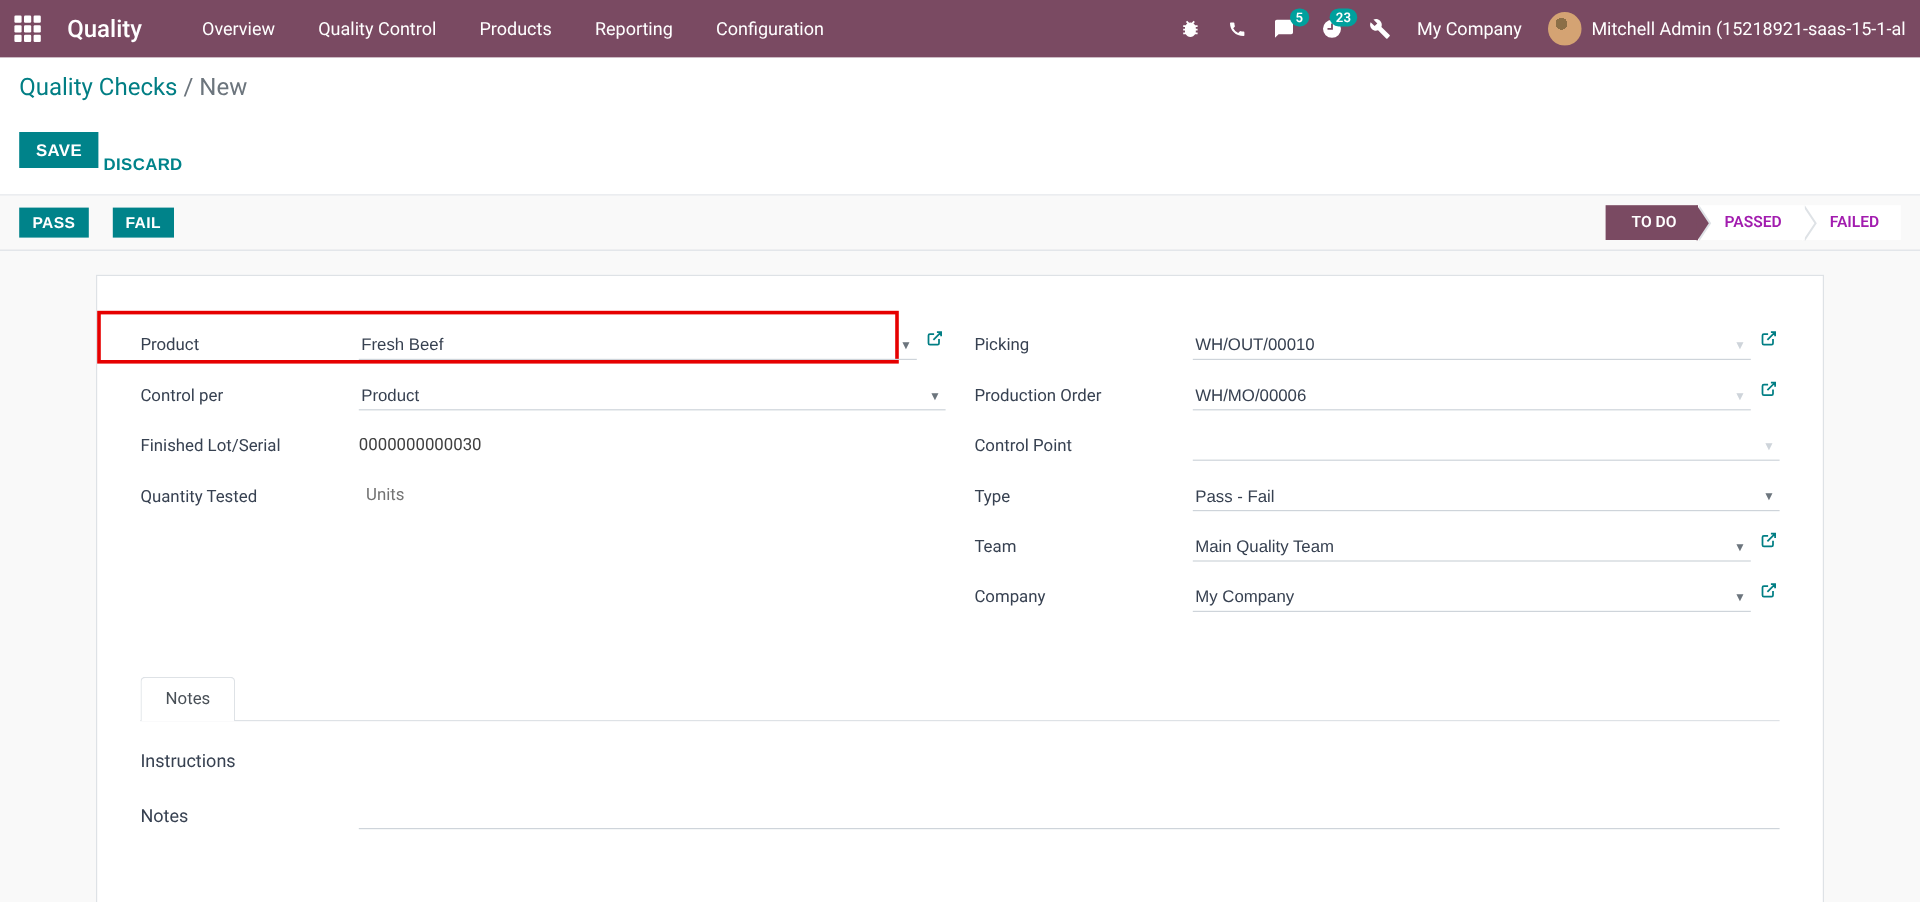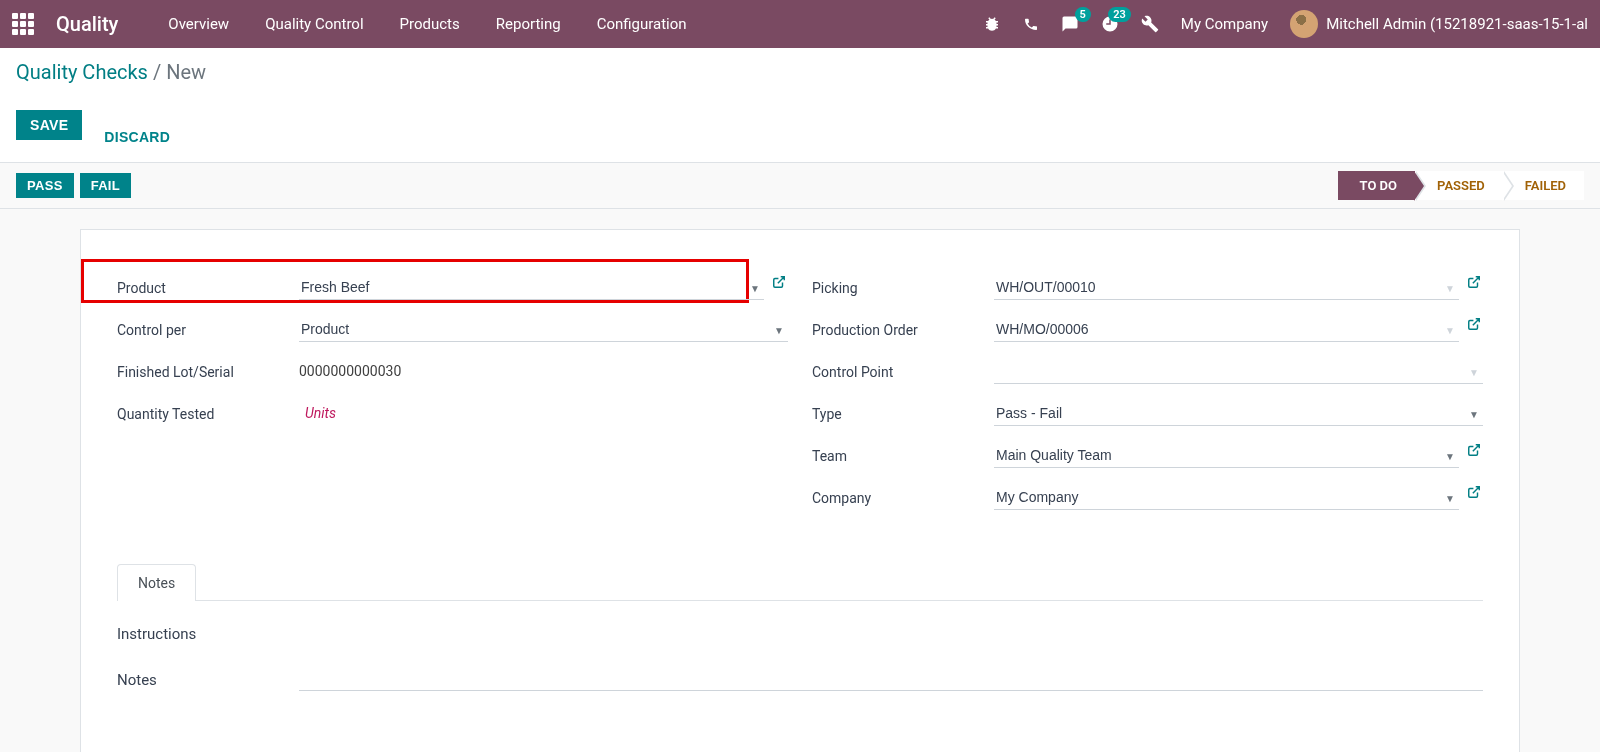--- a/index.html
+++ b/index.html
@@ -17,52 +17,52 @@
   .systray-icon { color: #fff; cursor: pointer; position: relative; display:flex; align-items:center;}
   .badge { position: absolute; top: -8px; right: -12px; background: #00a09d; color: #fff; border-radius: 10px; font-size: 11px; padding: 1px 5px; font-weight:600;}
   .company-name { color: #fff; font-size: 15px; }
   .user-section { display: flex; align-items: center; gap: 8px; color:#fff; font-size:15px;}
   .avatar { width: 28px; height: 28px; border-radius: 50%; background: #d4a373; display:inline-block; background-image: radial-gradient(circle at 40% 35%, #8b6f47 20%, #d4a373 20%);}
 
   
   .control-panel { background: #fff; border-bottom: 1px solid #dee2e6; padding: 12px 16px 10px; }
   .breadcrumb { font-size: 20px; color: #7a4a62; margin-bottom: 14px; }
   .breadcrumb .active { color: #6c757d; }
-  .cp-buttons { display: flex; gap: 18px; align-items: center; }
+  .cp-buttons { display: flex; align-items: center; }
   .btn { border: none; padding: 7px 14px; font-size: 14px; cursor: pointer; font-weight: 600; letter-spacing: 0.3px;}
   .btn-primary { background: #00838a; color: #fff; }
   .btn-link { background: transparent; color: #00838a; padding: 7px 4px; margin-top: 24px;}
   
   
   .statusbar-row { background: #f9f9f9; border-bottom: 1px solid #dee2e6; padding: 8px 16px; display: flex; align-items: center; justify-content: space-between; }
-  .statusbar-buttons { display: flex; gap: 6px; justify-content: center; }
+  .statusbar-buttons { display: flex; gap: 20px; justify-content: center; }
   .btn-sm { padding: 5px 11px; font-size: 13px; font-weight: 700; }
   .btn-pass { background: #00838a; color: #fff; }
   .btn-fail { background: #00838a; color: #fff; }
   .status-chips { display: flex; }
-  .chip { position: relative; padding: 7px 18px 7px 22px; font-size: 13px; font-weight: 600; color: #a16207; background:#fff;}
+  .chip { position: relative; padding: 7px 18px 7px 22px; font-size: 13px; font-weight: 600; color: #a21caf; background:#fff;}
   .chip.current { background: #7a4a62; color: #fff; }
   .chip::after { content:""; position:absolute; right:-9px; top:0; width:0;height:0; border-top:15px solid transparent; border-bottom:15px solid transparent; border-left:10px solid #fff; z-index:2;}
   .chip.current::after { border-left-color:#7a4a62;}
   .chip::before { content:""; position:absolute; right:-11px; top:0; width:0;height:0; border-top:15px solid transparent; border-bottom:15px solid transparent; border-left:10px solid #dee2e6; z-index:1;}
   .chip:last-child::after,.chip:last-child::before{display:none;}
 
   
   .sheet-wrap { padding: 20px 60px; }
   .sheet { background: #fff; border: 1px solid #dee2e6; padding: 30px 36px; max-width: 1440px; margin: 0 auto; }
   .form-cols { display: flex; gap: 24px; margin-top: 11px; }
   .form-col { flex: 1; }
   .form-row { display: flex; align-items: center; margin-bottom: 10px; min-height: 32px;}
   .form-label { width: 182px; font-size: 14px; color: #374151; flex-shrink: 0; padding-top:2px;}
   .form-field { flex: 1; position: relative; display:flex; align-items:flex-start; gap:8px;}
   .field-input { width: 100%; border: none; border-bottom: 1px solid #ced4da; padding: 4px 20px 4px 2px; font-size: 14px; color: #374151; background:transparent;}
   .caret { position: absolute; right: 4px; top: 8px; font-size: 10px; color: #6c757d; pointer-events: none; }
   .external-link { color: #017e84; cursor: pointer; flex-shrink:0; width:16px; text-align:center;}
   .qty-row .field-input { width: 200px; }
-  .unit-label { color: #be185d; margin-left: 6px; font-style: italic; }
+  .unit-label { color: #737373; margin-left: 6px; }
   
   .highlight-box { position: absolute; border: 3px solid #e60000; pointer-events: none; }
   
   
   .tabs-wrap { margin-top: 40px; }
   .tabs-header { display: flex; border-bottom: 1px solid #dee2e6; margin-bottom: 18px; }
   .tab { padding: 10px 20px; border: 1px solid transparent; border-bottom: none; cursor: pointer; font-size: 14px; color:#495057; position:relative; top:1px; border-radius: 4px 4px 0 0;}
   .tab.active { border-color: #dee2e6; background: #fff; }
   .tab-content { padding: 6px 0; }
   .note-label { font-size: 15px; color: #374151; margin-bottom: 28px; display:block;}

